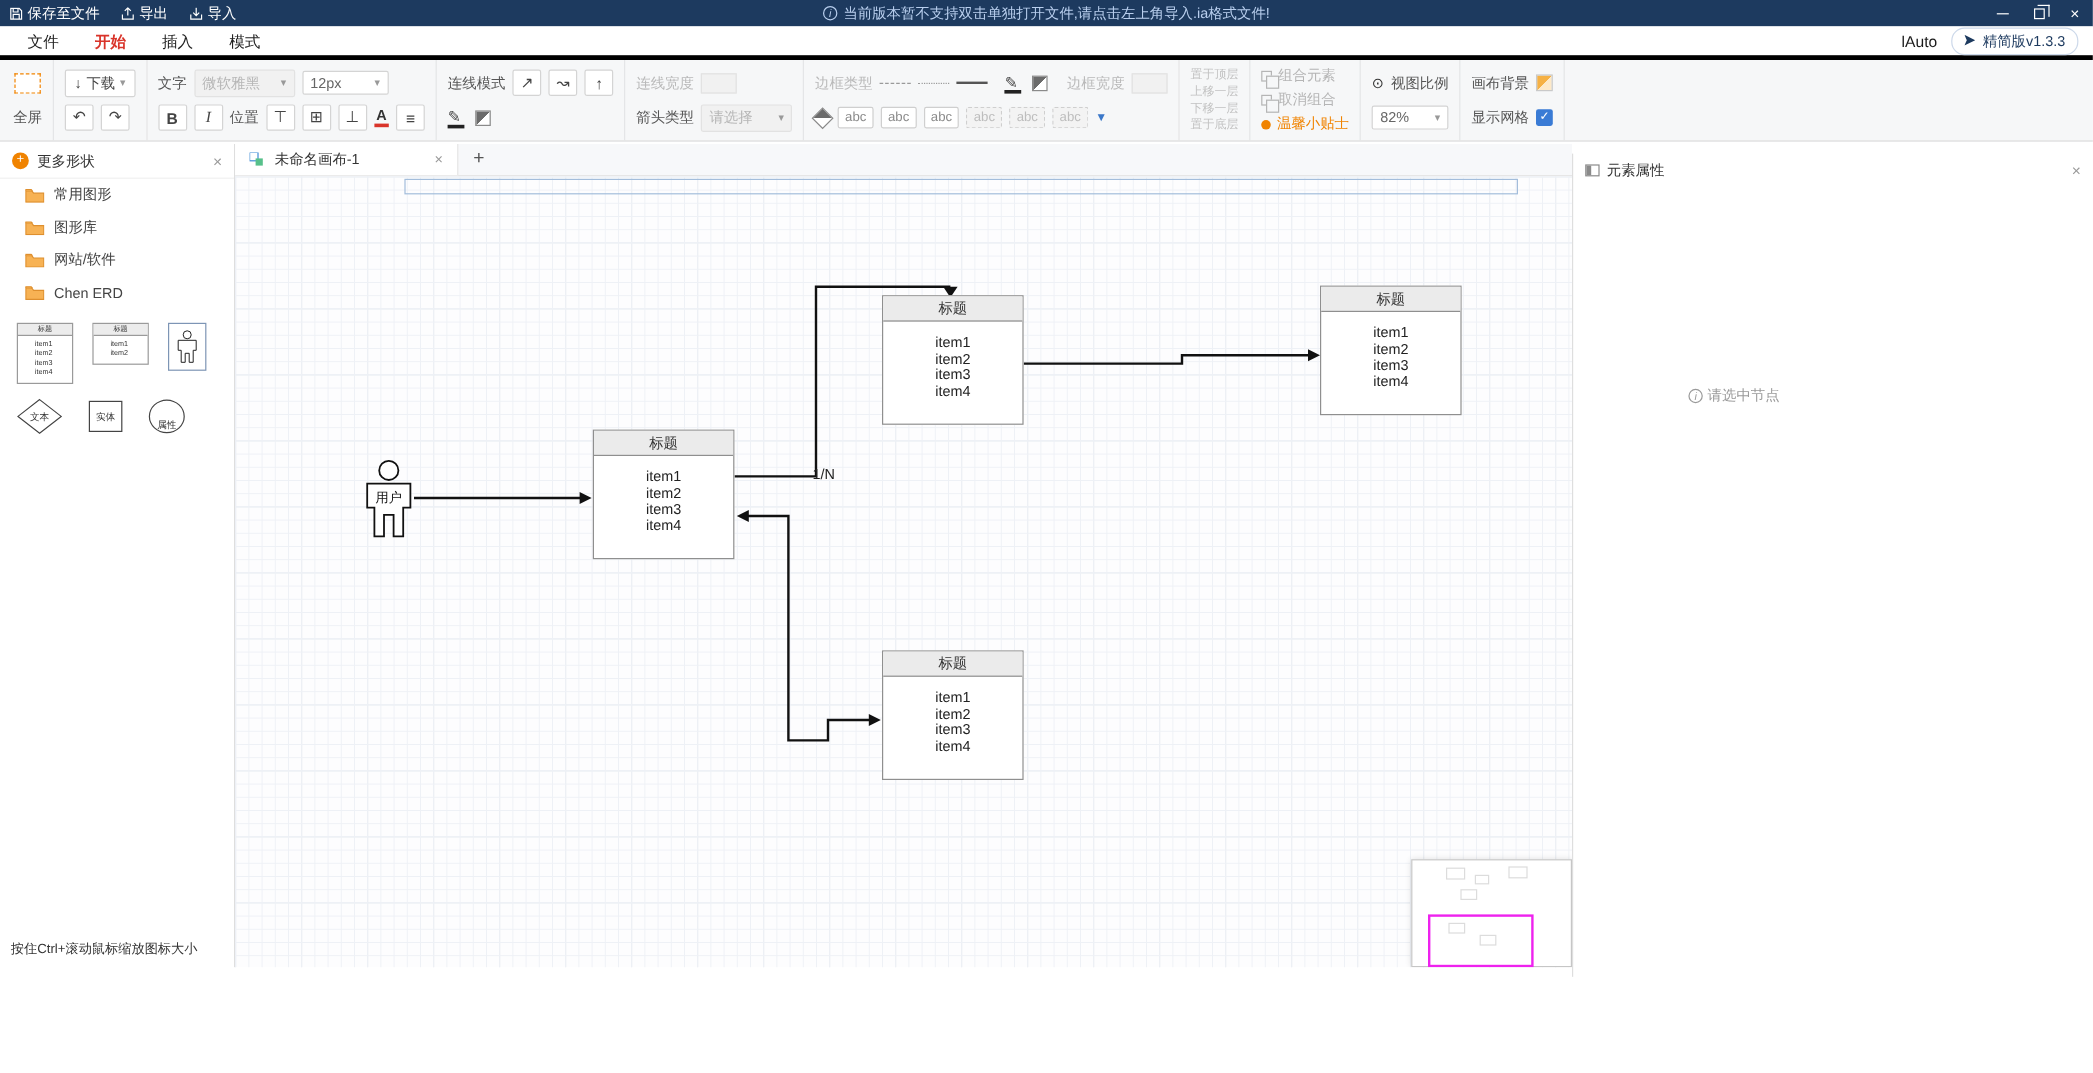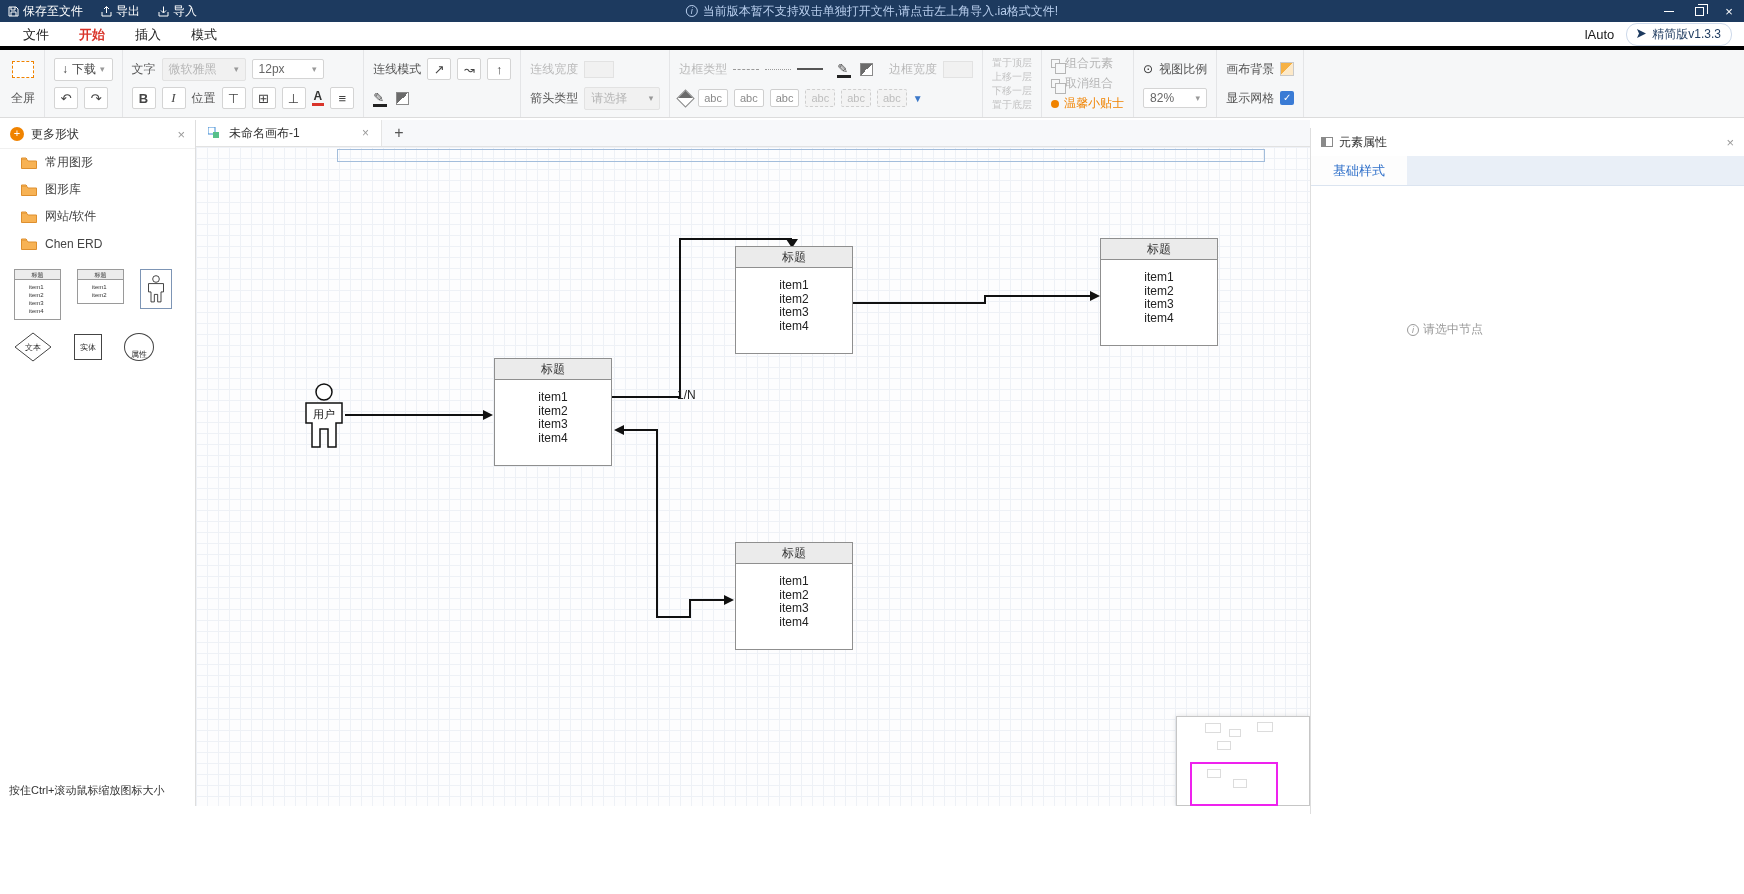--- a/index.html
+++ b/index.html
@@ -542,20 +542,17 @@
   </div>
 
 </div>
 
 <div class="rightpanel">
   <div class="rp-header">
     <span class="rp-header-icon"></span>
     <span>元素属性</span>
     <span class="close-x">×</span>
   </div>
-  <div class="rp-tabs">
-    <div class="rp-tab">基础样式</div>
-  </div>
   <div class="rp-hint">
     <span class="info-dot">i</span>
     <span>请选中节点</span>
   </div>
 </div>
 
 </body></html>

